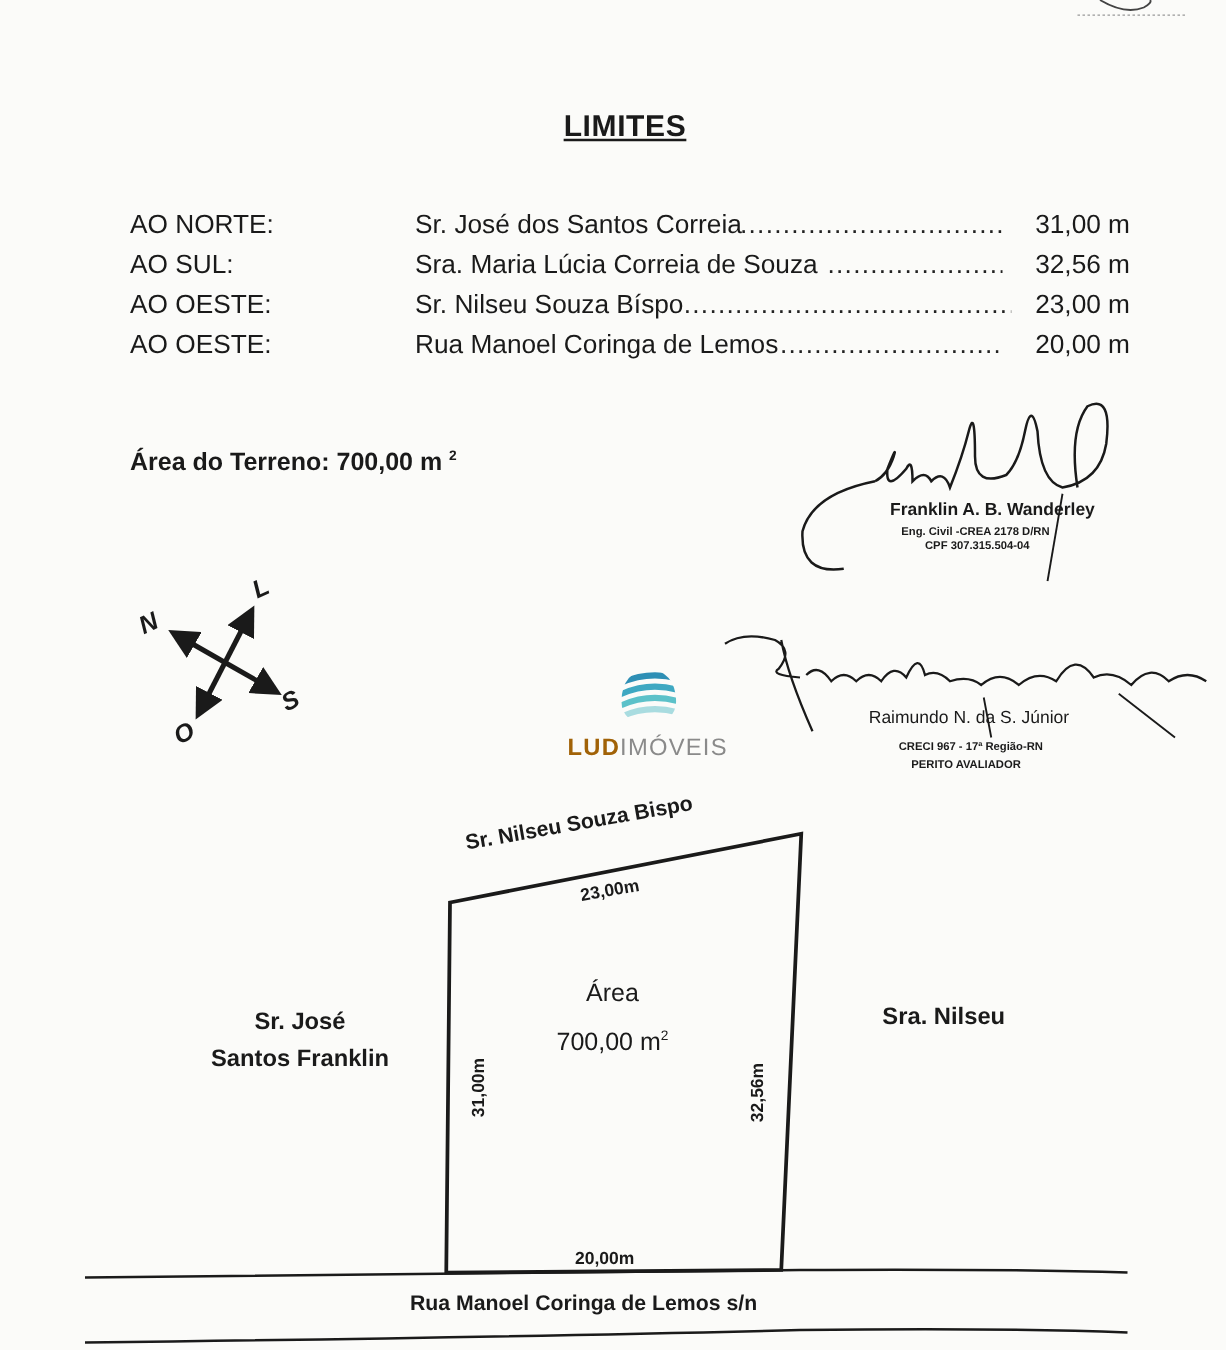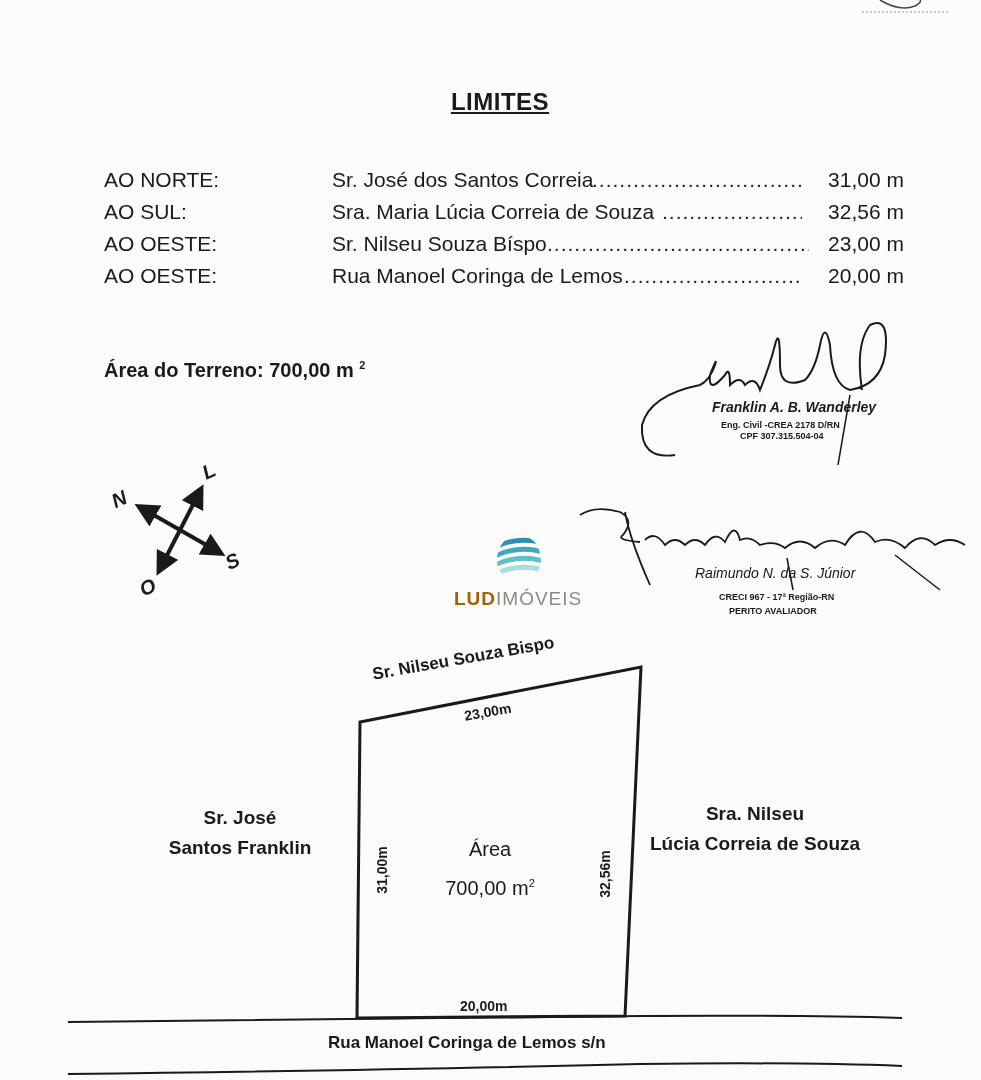--- a/index.html
+++ b/index.html
@@ -14,21 +14,21 @@
     font-weight:bold; font-size:24px; text-decoration:underline; letter-spacing:0.5px;
   }
   .limits { left:104px; top:168px; width:800px; }
   .lim-row { position:relative; height:32px; font-size:21px; }
   .lim-dir { position:absolute; left:0; top:0; font-weight:normal; }
   .lim-desc { position:absolute; left:196px; top:0;margin-left:32px; }
   .lim-dots { position:absolute; top:0; color:#222; letter-spacing:1px; overflow:hidden; white-space:nowrap; }
   .lim-val { position:absolute; right:0; top:0; }
   .area-terreno { left:104px; top:359px; font-size:20px; font-weight:bold; }
   .area-terreno sup { font-size:11px; }
-  .sig-name { font-family:"Liberation Sans Narrow","Liberation Sans",sans-serif; font-style:italic; font-weight:bold; }
+  .sig-name { font-family:"Liberation Sans Narrow","Liberation Sans",sans-serif; font-weight:bold; }
   .sig-small { font-weight:bold; font-size:9px; line-height:11px; }
   .compass-letter { font-weight:bold; font-size:20px; font-style:italic; }
   .logo-text { font-size:19px; letter-spacing:1px; color:#8a8a8a; }
   .logo-text b { font-weight:bold; color:#a16207; }
   .lbl { font-weight:bold; font-size:19px; text-align:center; line-height:30px; }
   .dim { font-weight:bold; font-size:14px; }
 </style>
 </head>
 <body>
 
@@ -129,24 +129,23 @@
 
 <div class="abs lbl" style="left:370px;top:660px;transform:rotate(-10deg);transform-origin:left top;font-size:17px">Sr. Nilseu Souza Bispo</div>
 <div class="abs dim" style="left:463px;top:708px;transform:rotate(-10deg);transform-origin:left top">23,00m</div>
 
 <div class="abs lbl" style="left:160px;top:803px;width:160px">
   <div>Sr. José</div>
   <div>Santos Franklin</div>
 </div>
 <div class="abs lbl" style="left:640px;top:799px;width:230px">
   <div>Sra. Nilseu</div>
-  <div>Lúcia Correia de Souza</div>
 </div>
 
-<div class="abs" style="left:420px;top:832px;width:140px;text-align:center;font-size:20px;line-height:34px">
+<div class="abs" style="left:420px;top:778px;width:140px;text-align:center;font-size:20px;line-height:34px">
   <div>Área</div>
   <div><span>700,00 m</span><sup style="font-size:11px">2</sup></div>
 </div>
 
 <div class="abs dim" style="left:352px;top:862px;transform:rotate(-90deg);transform-origin:center;width:60px;text-align:center">31,00m</div>
 <div class="abs dim" style="left:575px;top:866px;transform:rotate(-90deg);transform-origin:center;width:60px;text-align:center">32,56m</div>
 <div class="abs dim" style="left:460px;top:998px">20,00m</div>
 <div class="abs" style="left:328px;top:1033px;font-weight:bold;font-size:17px">Rua Manoel Coringa de Lemos s/n</div>
 
 </body></html>

